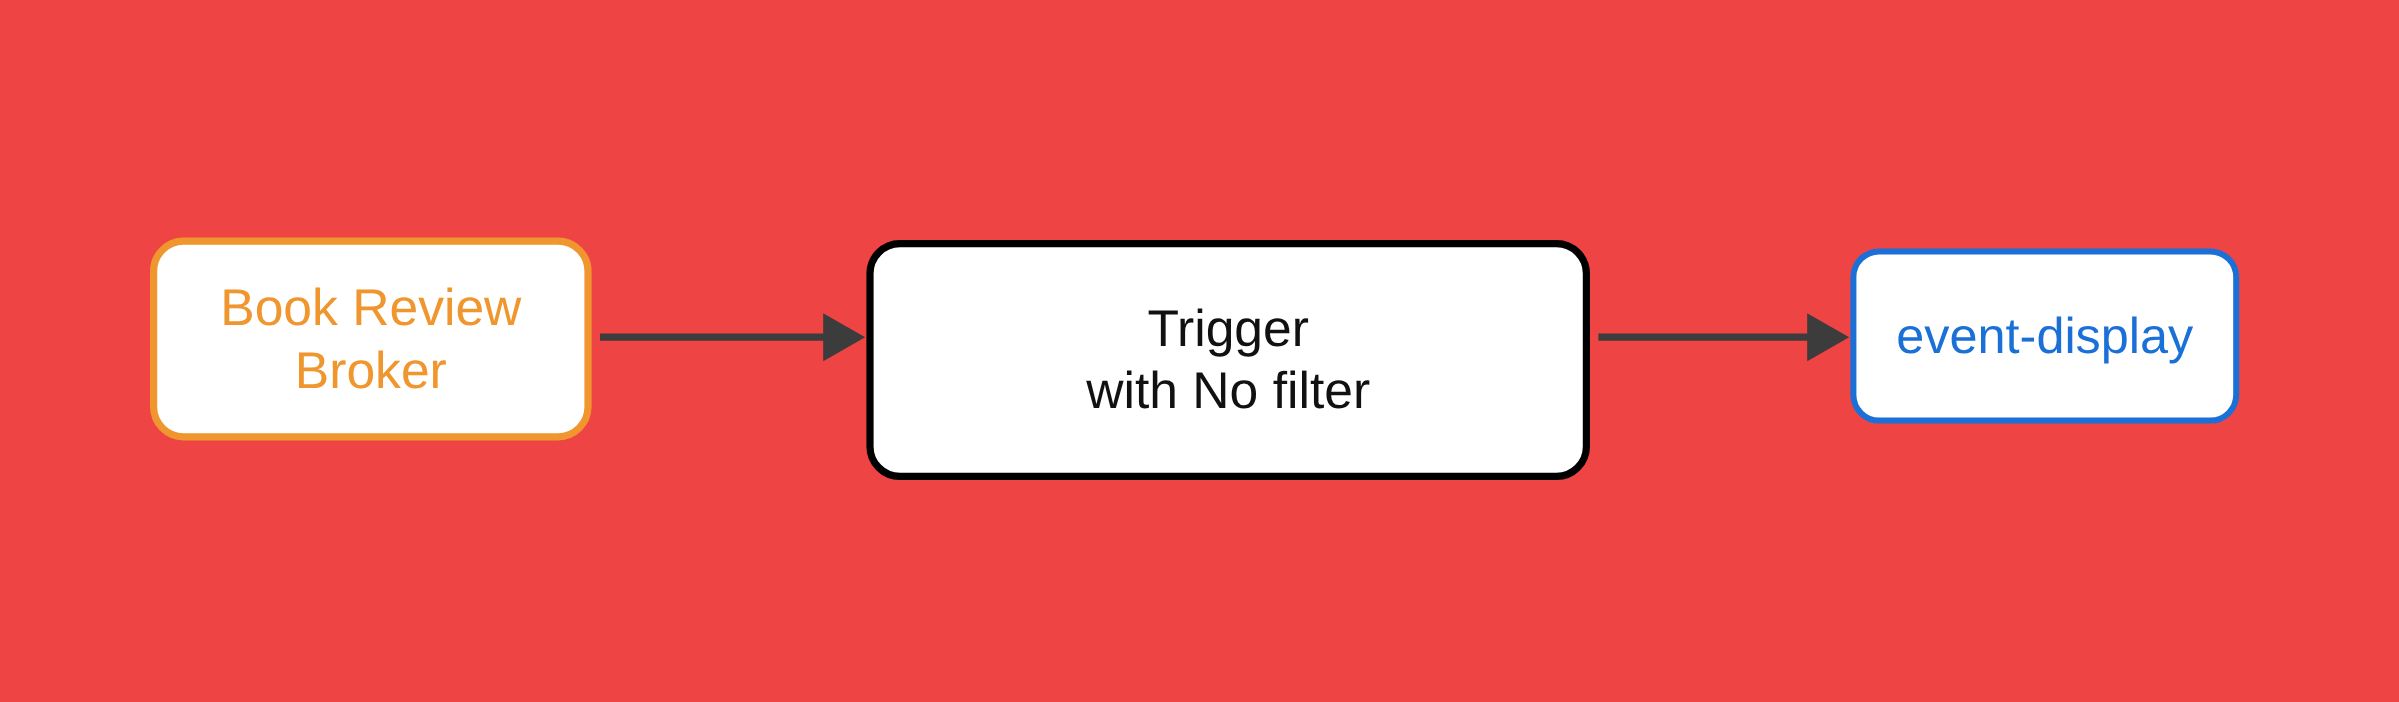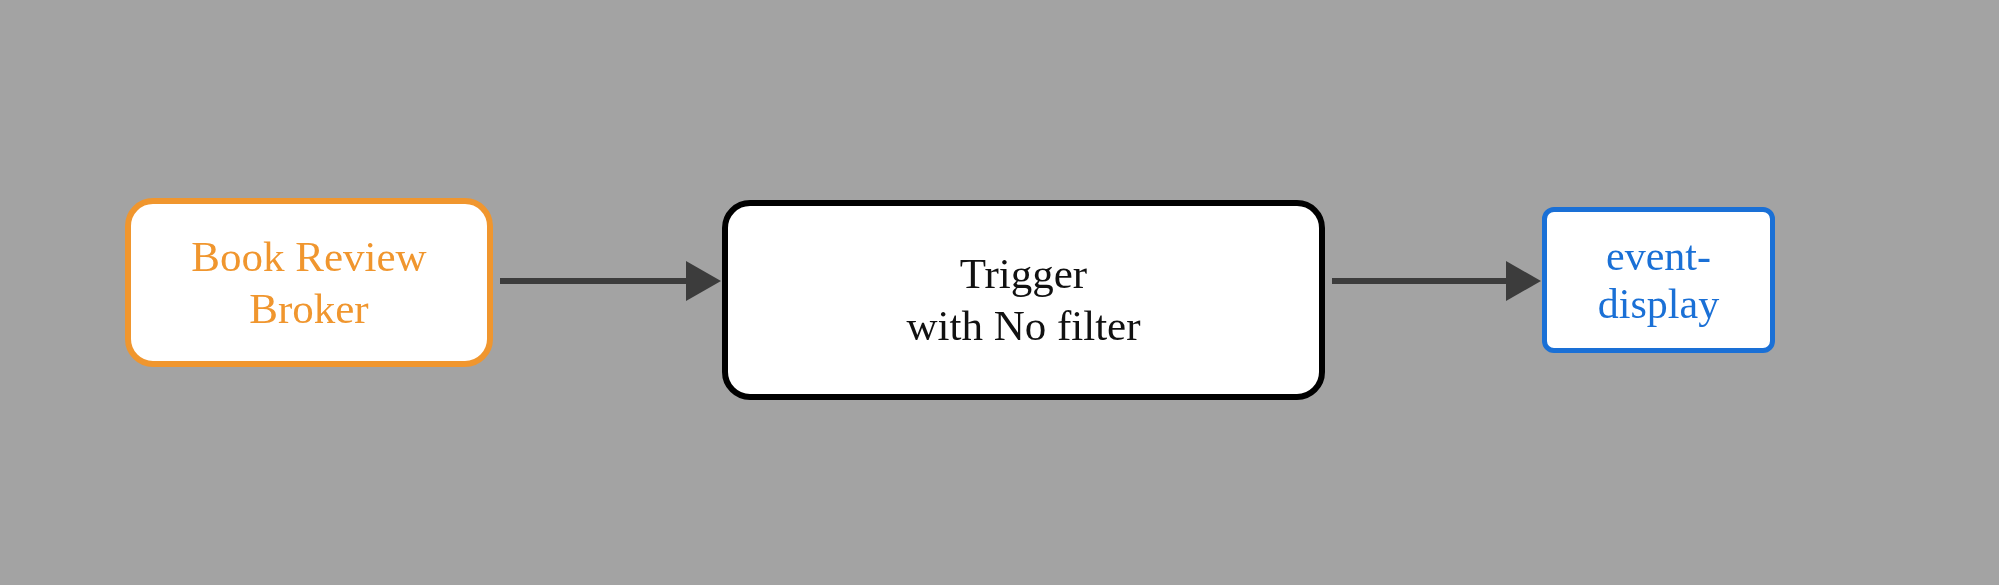--- a/index.html
+++ b/index.html
@@ -4,23 +4,23 @@
 <style>
   html, body {
     margin: 0;
     padding: 0;
     background: #ffffff;
   }
   .canvas {
     position: relative;
     width: 1999px;
     height: 585px;
-    background: #a3a3a3;
+    background: #ef4444;
     overflow: hidden;
-    font-family: Liberation Serif, serif;
+    font-family: Liberation Sans, sans-serif;
   }
   .edges-layer {
     position: absolute;
     left: 0;
     top: 0;
     width: 1999px;
     height: 585px;
     pointer-events: none;
   }
   .node {
@@ -55,25 +55,25 @@
     height: 200px;
     border-width: 6px;
     border-color: #000000;
     border-radius: 28px;
     color: #111111;
     margin-top: 20px;
   }
   .node-event-display {
     left: 1542px;
     top: 207px;
-    width: 233px;
+    width: 324px;
     height: 146px;
     border-width: 5px;
     border-color: #1a70d6;
-    border-radius: 12px;
+    border-radius: 24px;
     color: #1a70d6;
   }
   .node-event-display .node-label {
     font-size: 42px;
     line-height: 48px;
   }
 </style>
 </head>
 <body>
 

